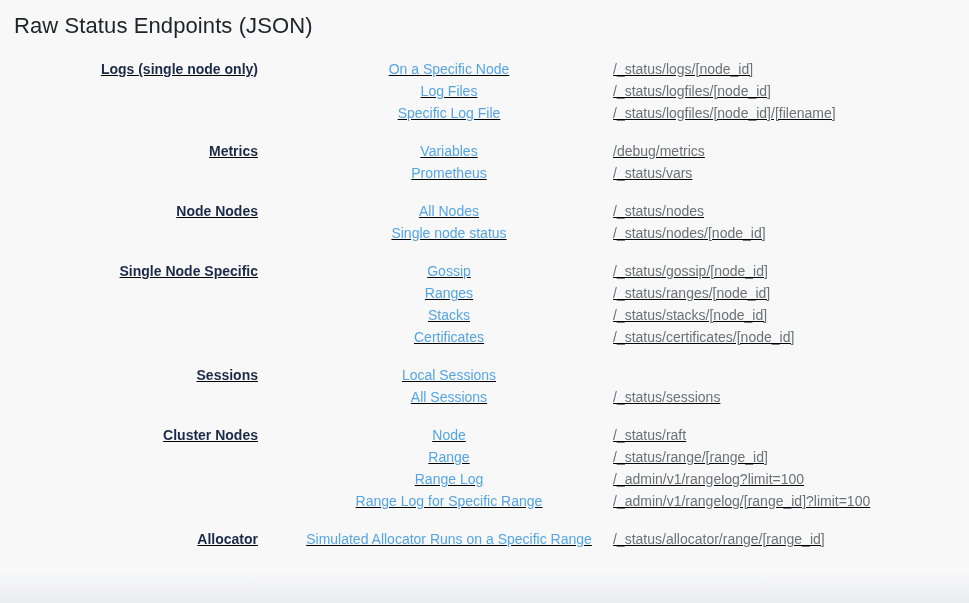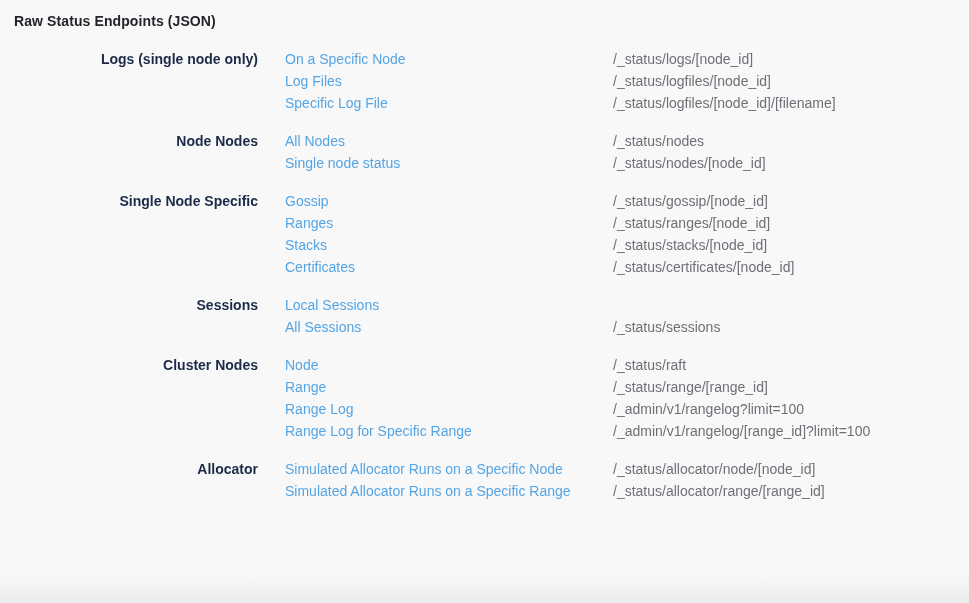--- a/index.html
+++ b/index.html
@@ -11,41 +11,41 @@
     --path:#6d7076;
   }
   *{margin:0;padding:0;box-sizing:border-box;}
   html,body{width:969px;height:603px;overflow:hidden;}
   body{
     background:var(--bg);
     font-family:"Liberation Sans","DejaVu Sans",sans-serif;
     position:relative;
   }
   h1.page-title{
-    font-size:14px;
-    font-weight:700;
+    font-size:22px;
+    font-weight:400;
     color:var(--title);
     letter-spacing:.1px;
     margin:13px 9px 19px 14px;
   }
-  .content{width:856px;}
+  .content{width:856px;text-decoration:underline;}
   .section{
     display:flex;
     margin-bottom:16px;
   }
   .category{
     width:258px;
     flex:0 0 258px;
     text-align:right;
     font-size:14px;
     font-weight:700;
     color:var(--category);
     line-height:22px;
   }
-  .rows{flex:1;}
+  .rows{flex:1;text-align:center;}
   .row{
     display:flex;
     line-height:22px;
     font-size:14px;
   }
   .endpoint-link{
     width:355px;
     flex:0 0 355px;
     padding-left:27px;
     color:var(--link);
@@ -84,20 +84,34 @@
     <span class="endpoint-path">/_status/logfiles/[node_id]</span>
   </div>
 
   <div class="row">
     <a href="#" class="endpoint-link">Specific Log File</a>
     <span class="endpoint-path">/_status/logfiles/[node_id]/[filename]</span>
   </div>
 </div>
   </div>
 
+  <div class="section">
+    <div class="category">Metrics</div>
+    <div class="rows">
+  <div class="row">
+    <a href="#" class="endpoint-link">Variables</a>
+    <span class="endpoint-path">/debug/metrics</span>
+  </div>
+
+  <div class="row">
+    <a href="#" class="endpoint-link">Prometheus</a>
+    <span class="endpoint-path">/_status/vars</span>
+  </div>
+</div>
+  </div>
 
   <div class="section">
     <div class="category">Node Nodes</div>
     <div class="rows">
   <div class="row">
     <a href="#" class="endpoint-link">All Nodes</a>
     <span class="endpoint-path">/_status/nodes</span>
   </div>
 
   <div class="row">
@@ -167,24 +181,20 @@
   <div class="row">
     <a href="#" class="endpoint-link">Range Log for Specific Range</a>
     <span class="endpoint-path">/_admin/v1/rangelog/[range_id]?limit=100</span>
   </div>
 </div>
   </div>
 
   <div class="section">
     <div class="category">Allocator</div>
     <div class="rows">
-  <div class="row">
-    <a href="#" class="endpoint-link">Simulated Allocator Runs on a Specific Node</a>
-    <span class="endpoint-path">/_status/allocator/node/[node_id]</span>
-  </div>
 
   <div class="row">
     <a href="#" class="endpoint-link">Simulated Allocator Runs on a Specific Range</a>
     <span class="endpoint-path">/_status/allocator/range/[range_id]</span>
   </div>
 </div>
   </div>
 </div>
 
 <div class="bottom-gradient"></div>

